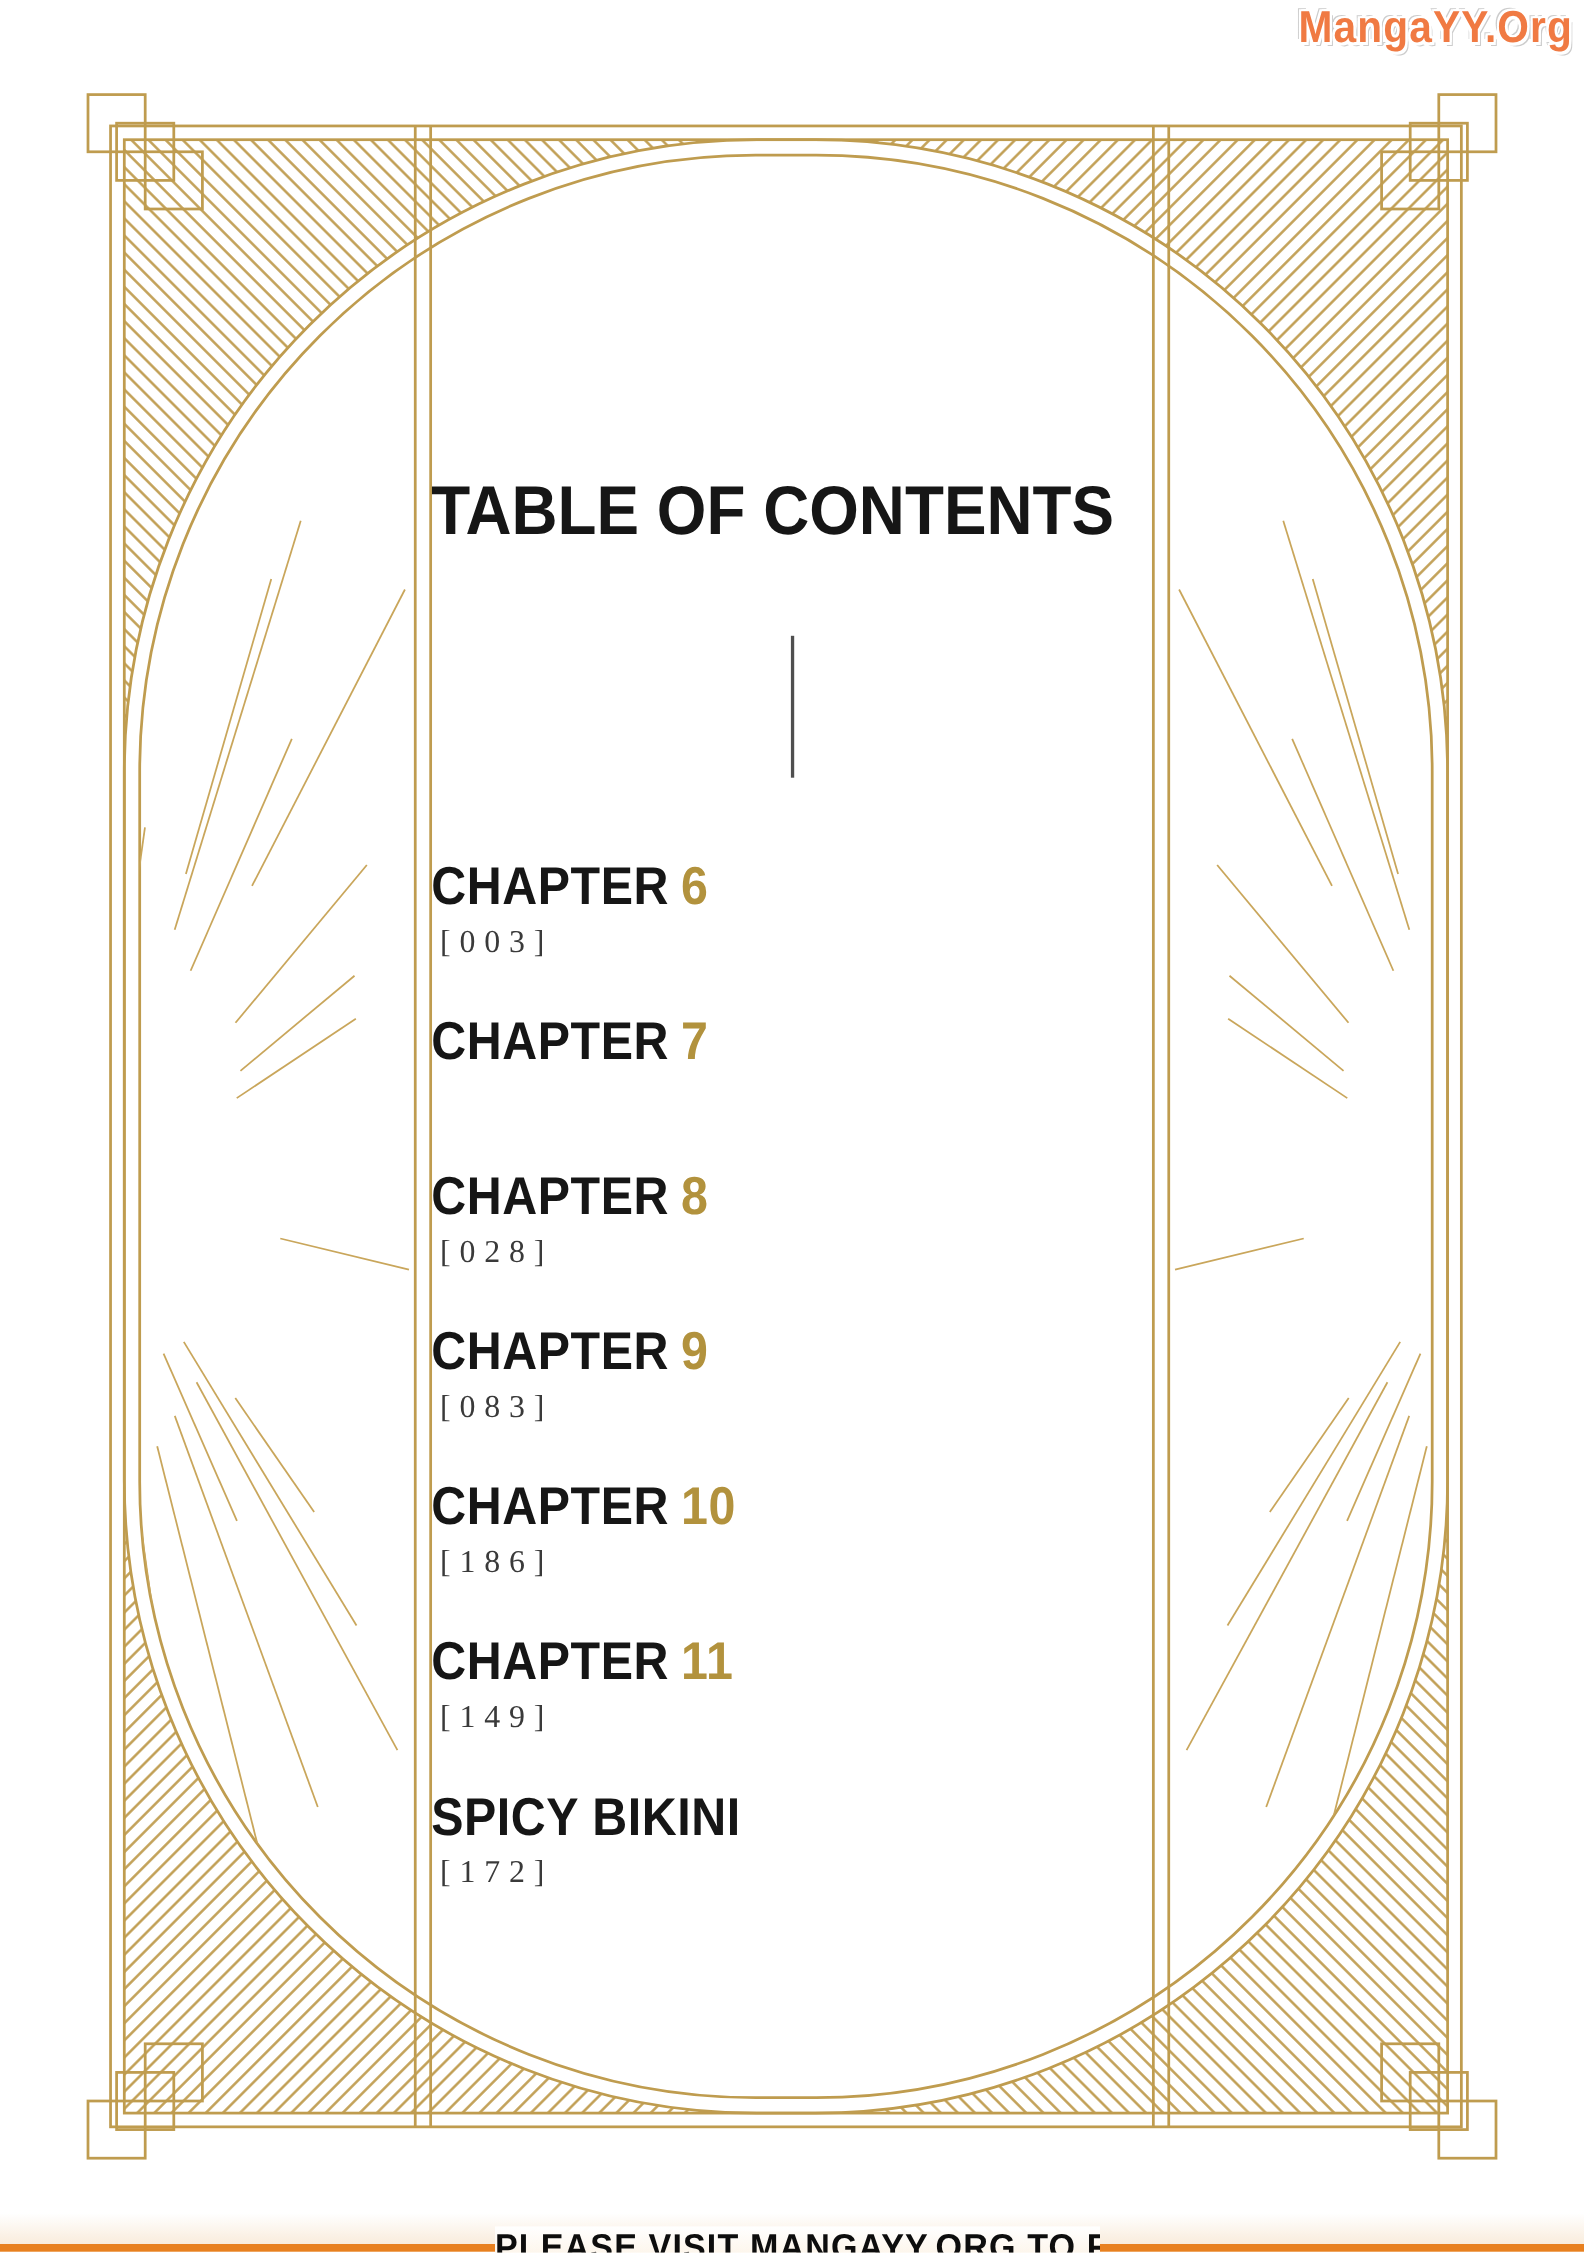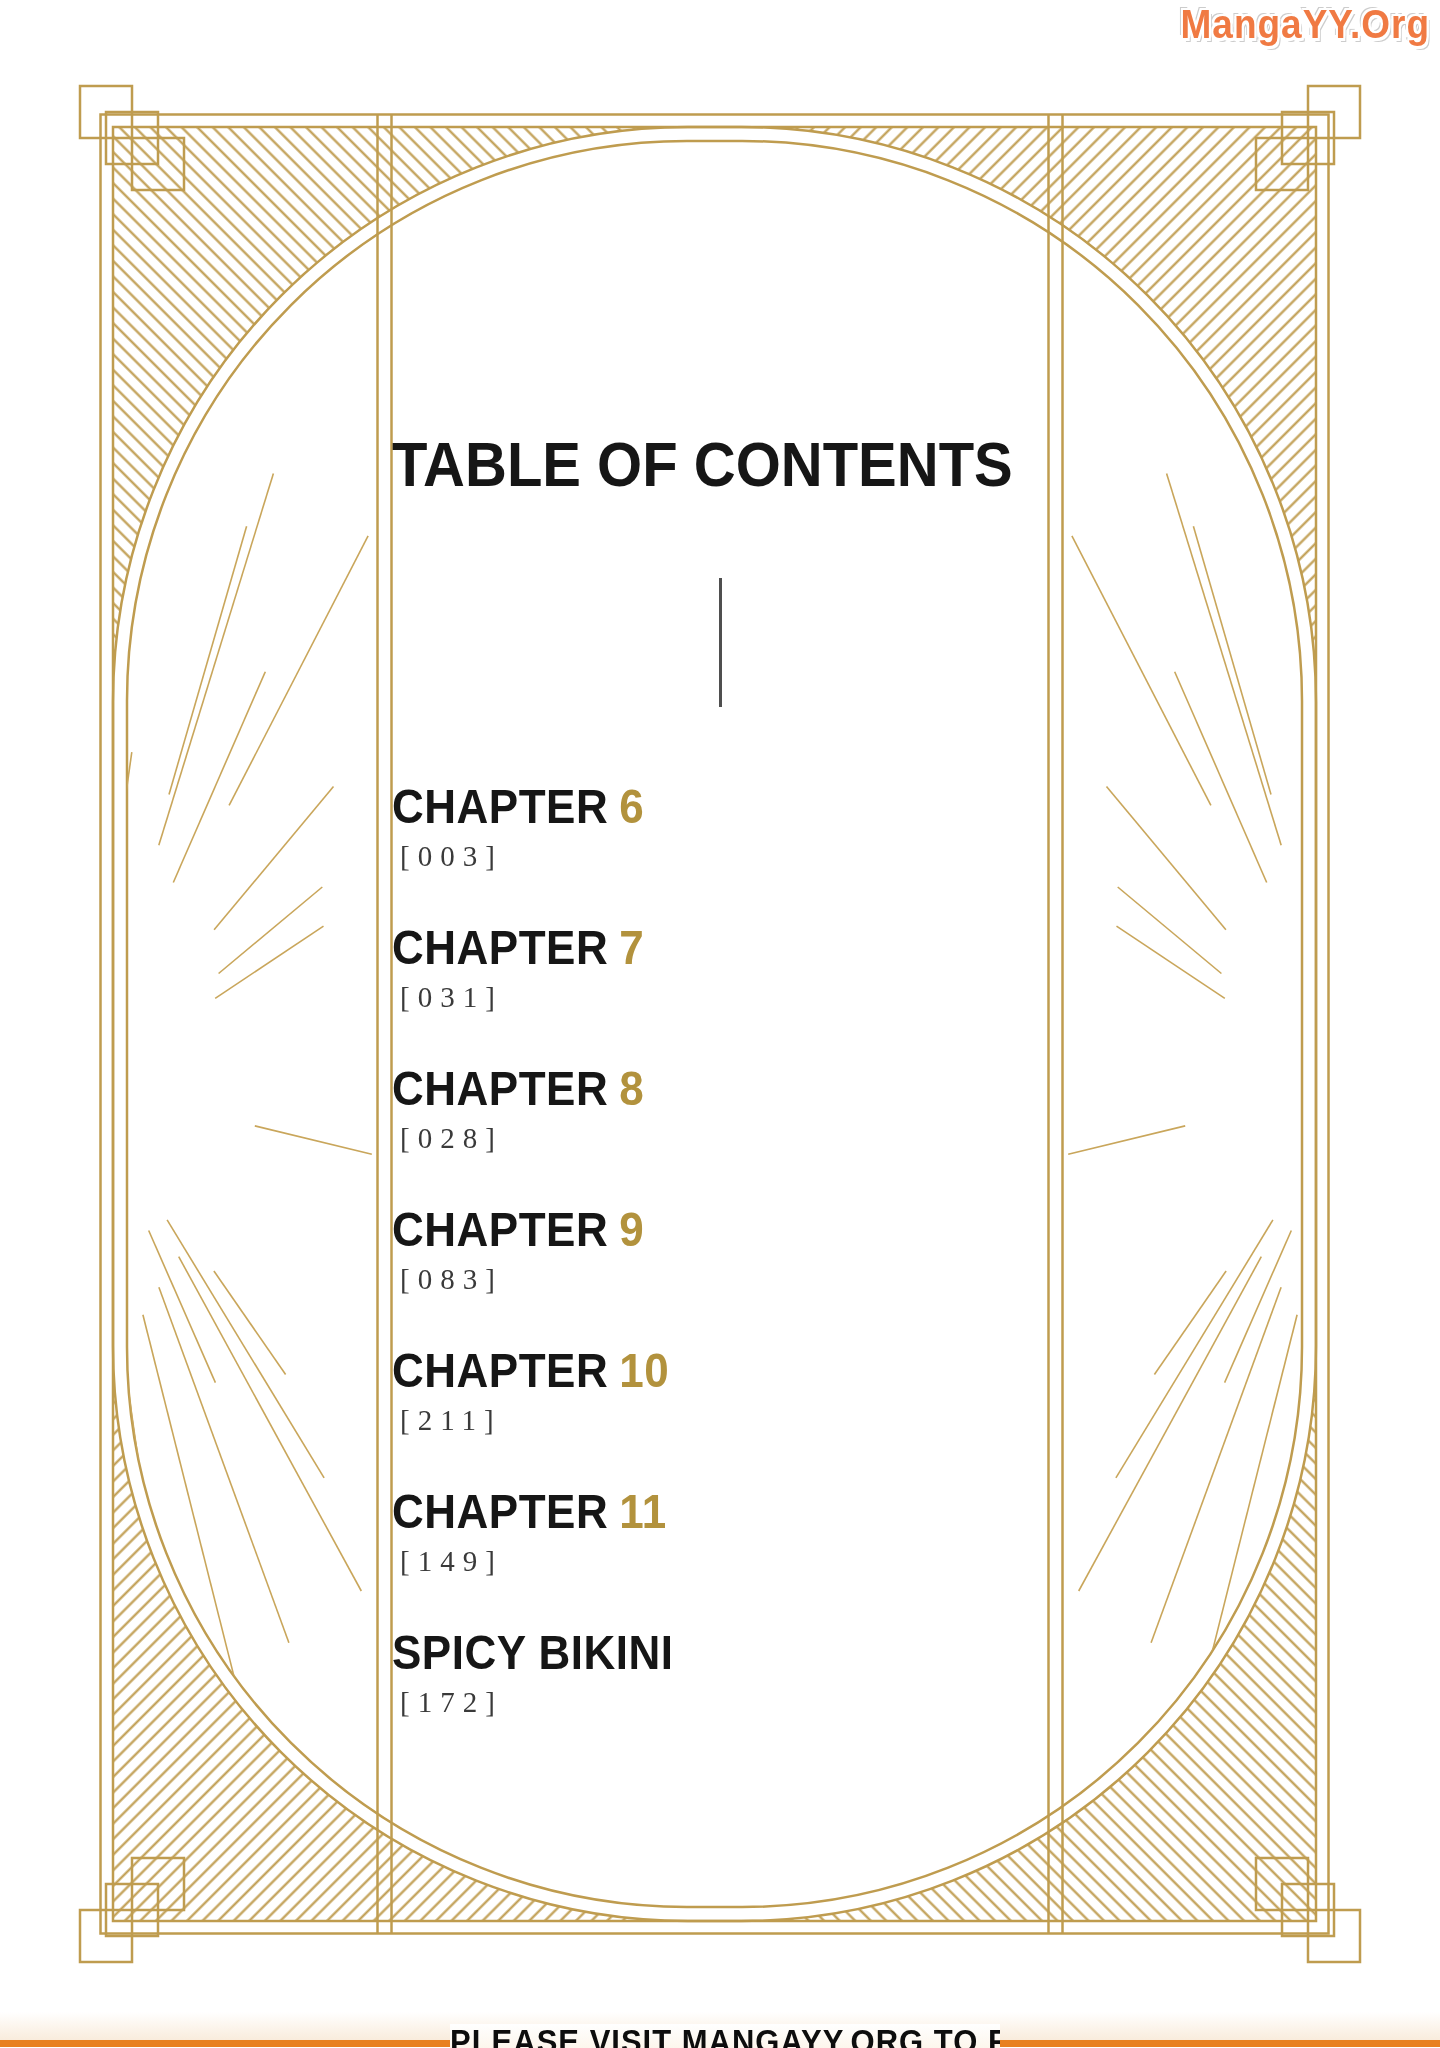--- a/index.html
+++ b/index.html
@@ -180,33 +180,32 @@
   <div class="page-title" data-interactable="false">TABLE OF CONTENTS</div>
   <div class="toc-divider" data-interactable="false"></div>
   <ul class="toc-list" data-interactable="false">
 
   <li class="toc-entry" data-interactable="false">
       <span class="entry-label-line" data-interactable="false"><span data-interactable="false">CHAPTER</span><span class="chapter-number" data-interactable="false">6</span></span>
       <div class="entry-page-line" data-interactable="false">[003]</div>
     </li>
       <li class="toc-entry" data-interactable="false">
       <span class="entry-label-line" data-interactable="false"><span data-interactable="false">CHAPTER</span><span class="chapter-number" data-interactable="false">7</span></span>
-      <div class="entry-page-line" data-interactable="false">[031]</div>
     </li>
       <li class="toc-entry" data-interactable="false">
       <span class="entry-label-line" data-interactable="false"><span data-interactable="false">CHAPTER</span><span class="chapter-number" data-interactable="false">8</span></span>
       <div class="entry-page-line" data-interactable="false">[028]</div>
     </li>
       <li class="toc-entry" data-interactable="false">
       <span class="entry-label-line" data-interactable="false"><span data-interactable="false">CHAPTER</span><span class="chapter-number" data-interactable="false">9</span></span>
       <div class="entry-page-line" data-interactable="false">[083]</div>
     </li>
       <li class="toc-entry" data-interactable="false">
       <span class="entry-label-line" data-interactable="false"><span data-interactable="false">CHAPTER</span><span class="chapter-number" data-interactable="false">10</span></span>
-      <div class="entry-page-line" data-interactable="false">[211]</div>
+      <div class="entry-page-line" data-interactable="false">[186]</div>
     </li>
       <li class="toc-entry" data-interactable="false">
       <span class="entry-label-line" data-interactable="false"><span data-interactable="false">CHAPTER</span><span class="chapter-number" data-interactable="false">11</span></span>
       <div class="entry-page-line" data-interactable="false">[149]</div>
     </li>
       <li class="toc-entry" data-interactable="false">
       <span class="entry-label-line" data-interactable="false"><span data-interactable="false">SPICY BIKINI</span></span>
       <div class="entry-page-line" data-interactable="false">[172]</div>
     </li>
     </ul>

